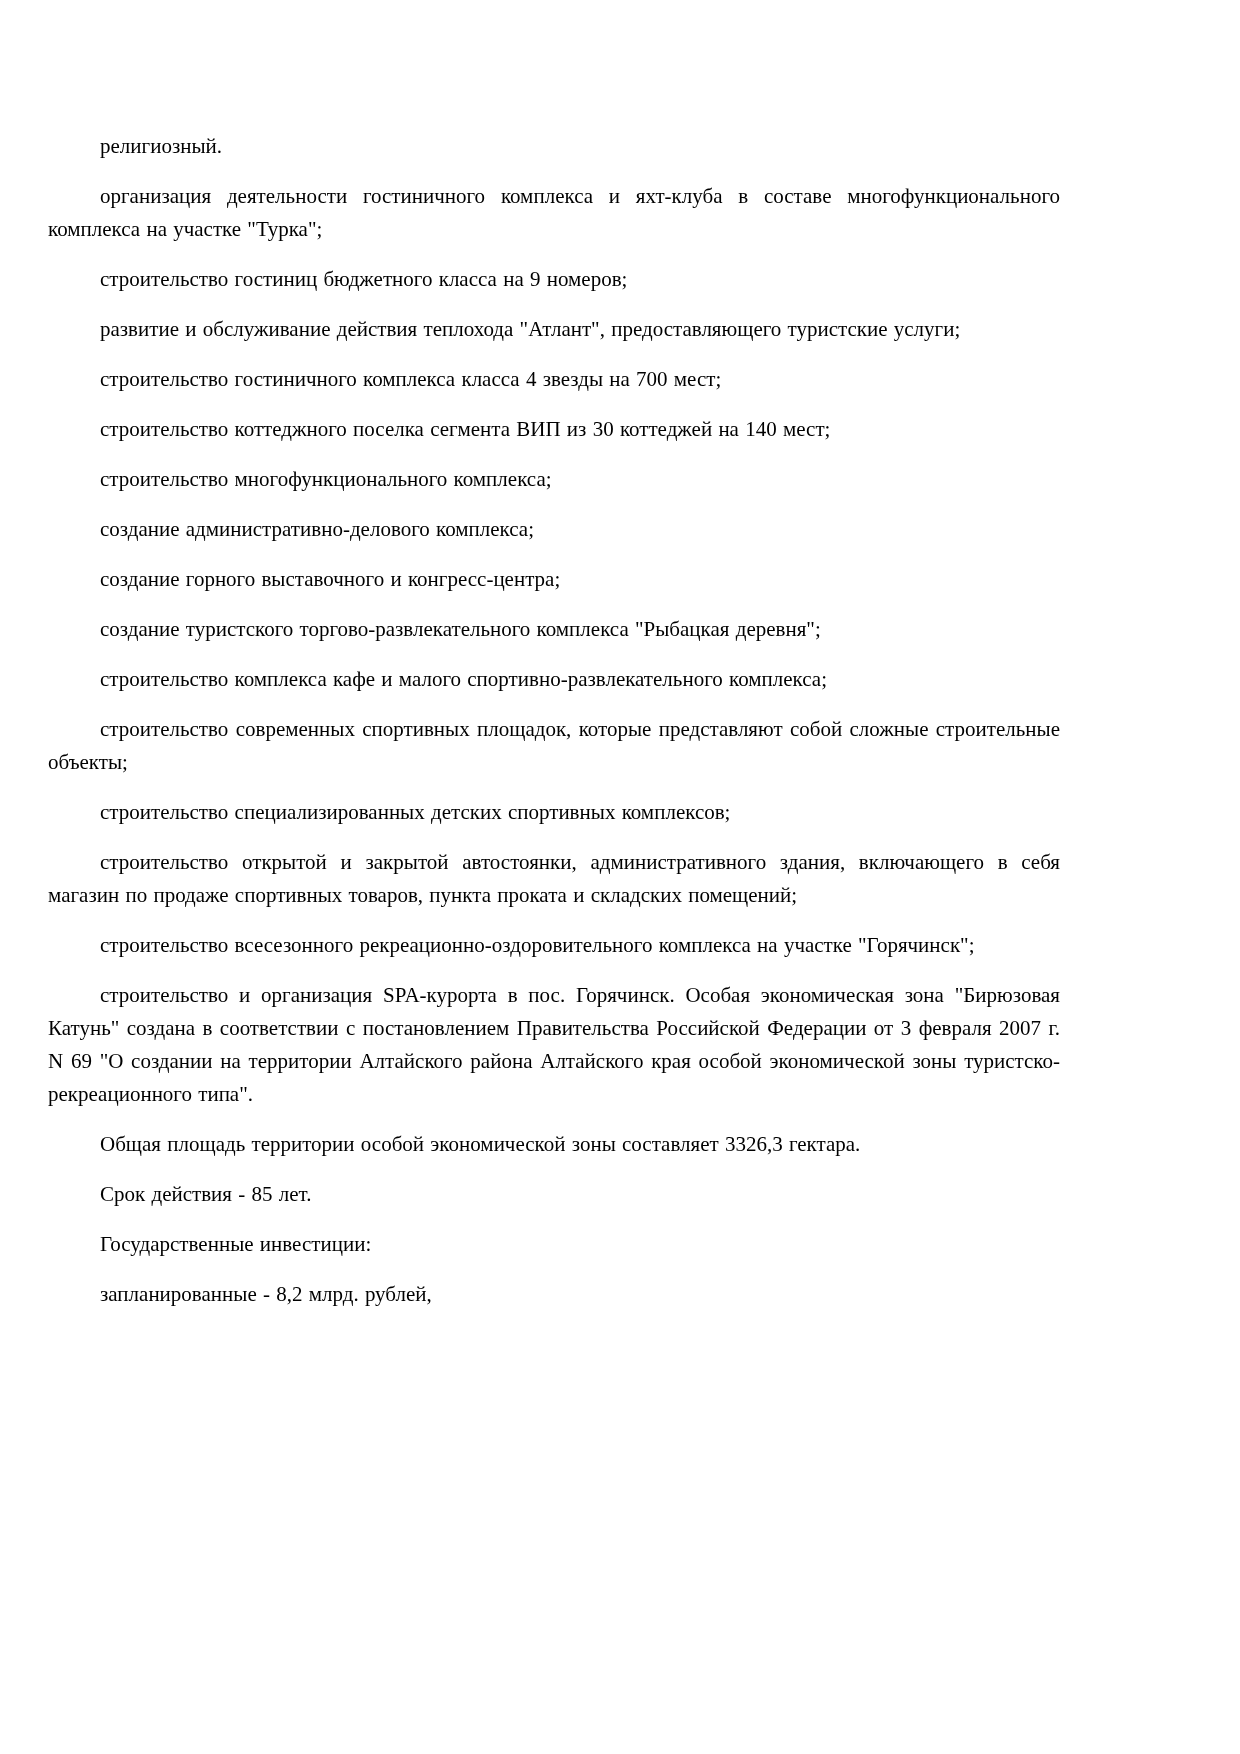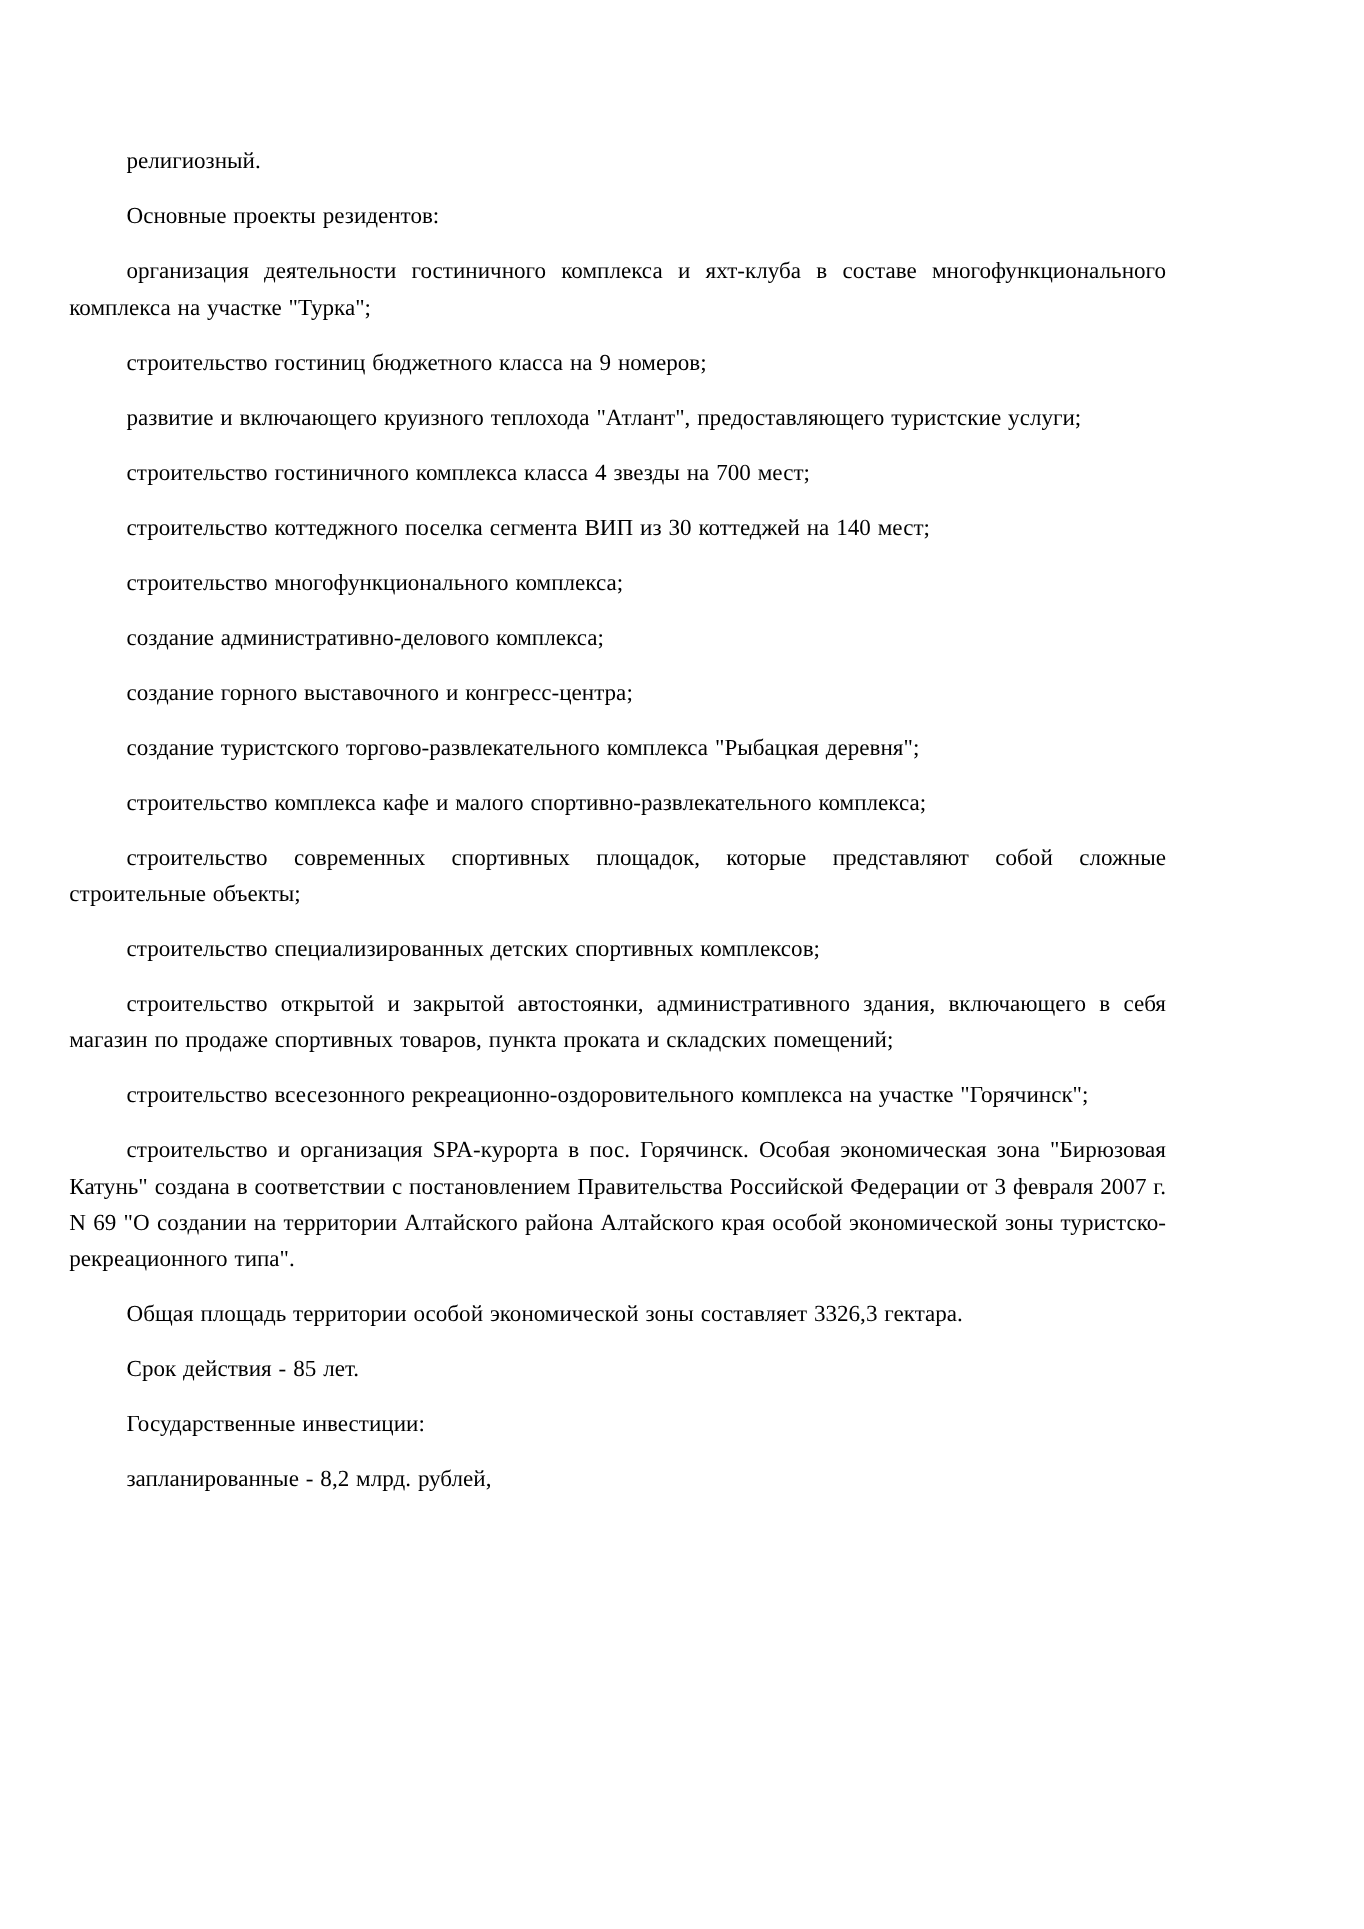--- a/index.html
+++ b/index.html
@@ -6,42 +6,41 @@
     margin: 0;
     padding: 0;
     background: #ffffff;
   }
   .page {
     position: relative;
     width: 1240px;
     min-height: 1754px;
     background: #ffffff;
     box-sizing: border-box;
-    padding: 130px 180px 60px 63px;
+    padding: 130px 180px 60px 48px;
     font-family: "Liberation Serif", "DejaVu Serif", serif;
     font-size: 21px;
     line-height: 33px;
     color: #000000;
   }
   .page p {
     margin: 0 0 17px 0;
     text-align: justify;
     text-indent: 52px;
     word-spacing: 1px;
   }
 </style>
 </head>
 <body>
 
 <div class="page">
   <p>религиозный.</p>
-  <p>Основные проекты резидентов:</p>
   <p>организация деятельности гостиничного комплекса и яхт-клуба в составе многофункционального комплекса на участке "Турка";</p>
   <p>строительство гостиниц бюджетного класса на 9 номеров;</p>
-  <p>развитие и включающего круизного теплохода "Атлант", предоставляющего туристские услуги;</p>
+  <p>развитие и обслуживание действия теплохода "Атлант", предоставляющего туристские услуги;</p>
   <p>строительство гостиничного комплекса класса 4 звезды на 700 мест;</p>
   <p>строительство коттеджного поселка сегмента ВИП из 30 коттеджей на 140 мест;</p>
   <p>строительство многофункционального комплекса;</p>
   <p>создание административно-делового комплекса;</p>
   <p>создание горного выставочного и конгресс-центра;</p>
   <p>создание туристского торгово-развлекательного комплекса "Рыбацкая деревня";</p>
   <p>строительство комплекса кафе и малого спортивно-развлекательного комплекса;</p>
   <p>строительство современных спортивных площадок, которые представляют собой сложные строительные объекты;</p>
   <p>строительство специализированных детских спортивных комплексов;</p>
   <p>строительство открытой и закрытой автостоянки, административного здания, включающего в себя магазин по продаже спортивных товаров, пункта проката и складских помещений;</p>

